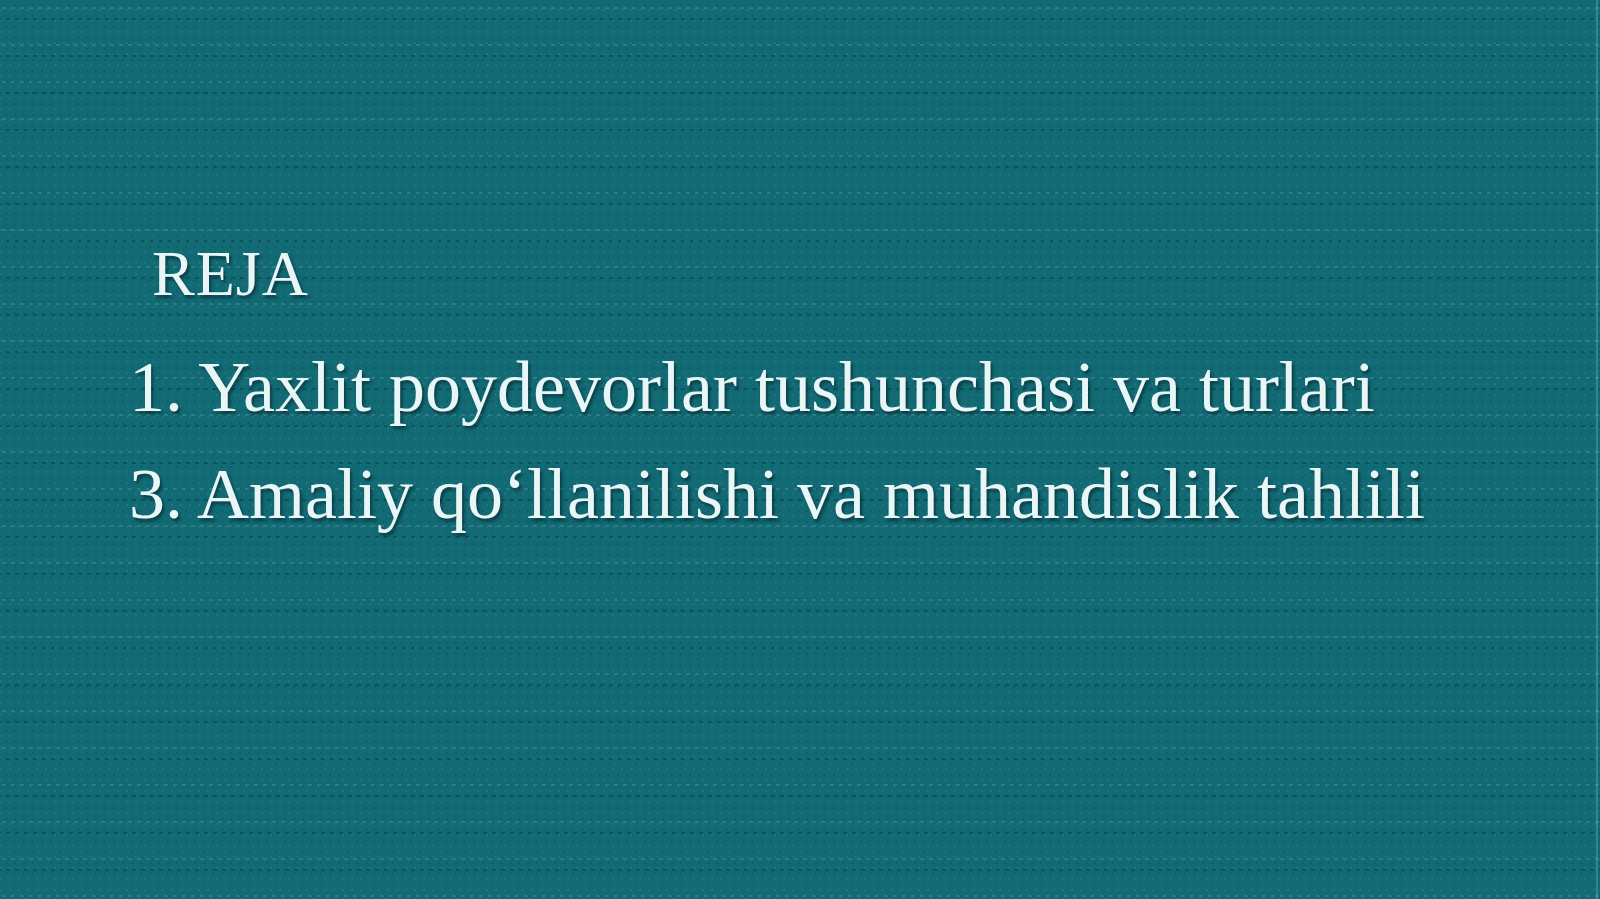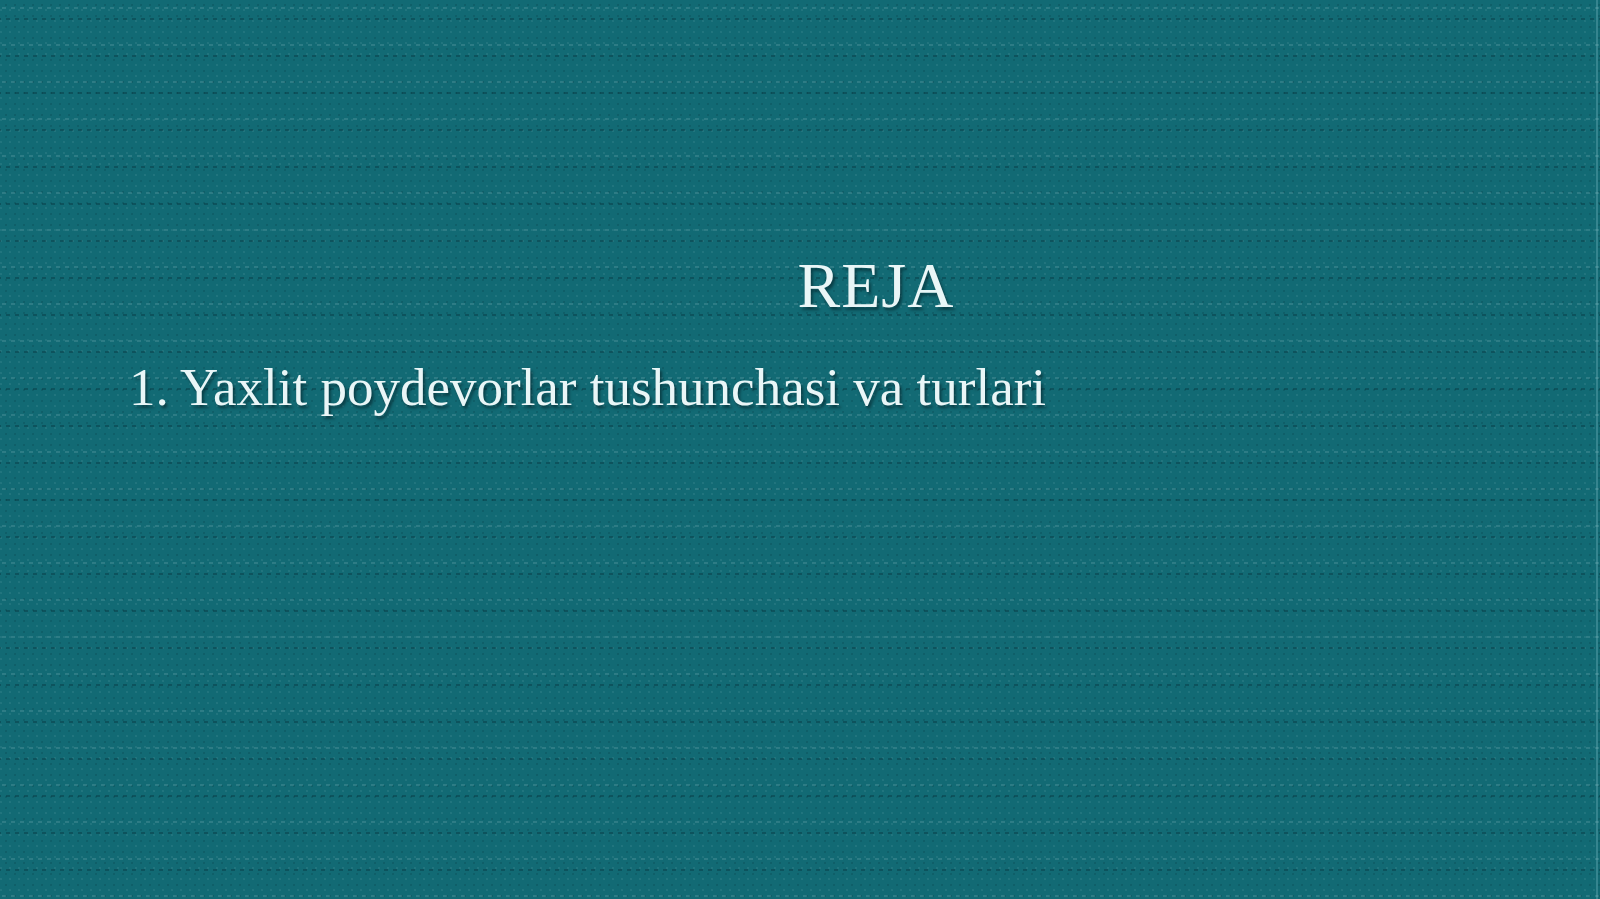--- a/index.html
+++ b/index.html
@@ -21,38 +21,38 @@
     background-size: 9px 37px, 9px 37px, 9px 11px, 9px 11px;
     background-position: 0 3px, 4px 14px, 2px 0, 6px 5px;
     font-family: "Liberation Serif", "DejaVu Serif", serif;
     color: var(--text, #e9f6f7);
   }
   .slide-title {
     position: absolute;
     top: 242px;
     left: 152px;
     right: 0;
-    margin: 12px;
-    text-align: center;
+    margin: 0;
+    text-align: left;
     font-size: 64px;
     line-height: 64px;
     font-weight: normal;
     letter-spacing: 1px;
     text-shadow: 2px 3px 3px rgba(0,18,24,0.50);
     white-space: nowrap;
   }
   .plan-list {
     position: absolute;
     top: 334px;
     left: 129px;
     right: 40px;
   }
   .plan-item {
     margin: 0;
-    font-size: 53px;
+    font-size: 72px;
     line-height: 107px;
     text-shadow: 2px 3px 3px rgba(0,18,24,0.50);
     white-space: nowrap;
   }
   .edge-highlight {
     position: absolute;
     top: 0;
     right: 2px;
     width: 2px;
     height: 100%;
@@ -60,16 +60,17 @@
   }
 </style>
 </head>
 <body>
 
 <div class="slide">
   <h1 class="slide-title">REJA</h1>
 
   <div class="plan-list">
     <p class="plan-item">1. Yaxlit poydevorlar tushunchasi va turlari</p>
+    <p class="plan-item">3. Amaliy qo‘llanilishi va muhandislik tahlili</p>
   </div>
 
   <div class="edge-highlight"></div>
 </div>
 
 </body></html>

